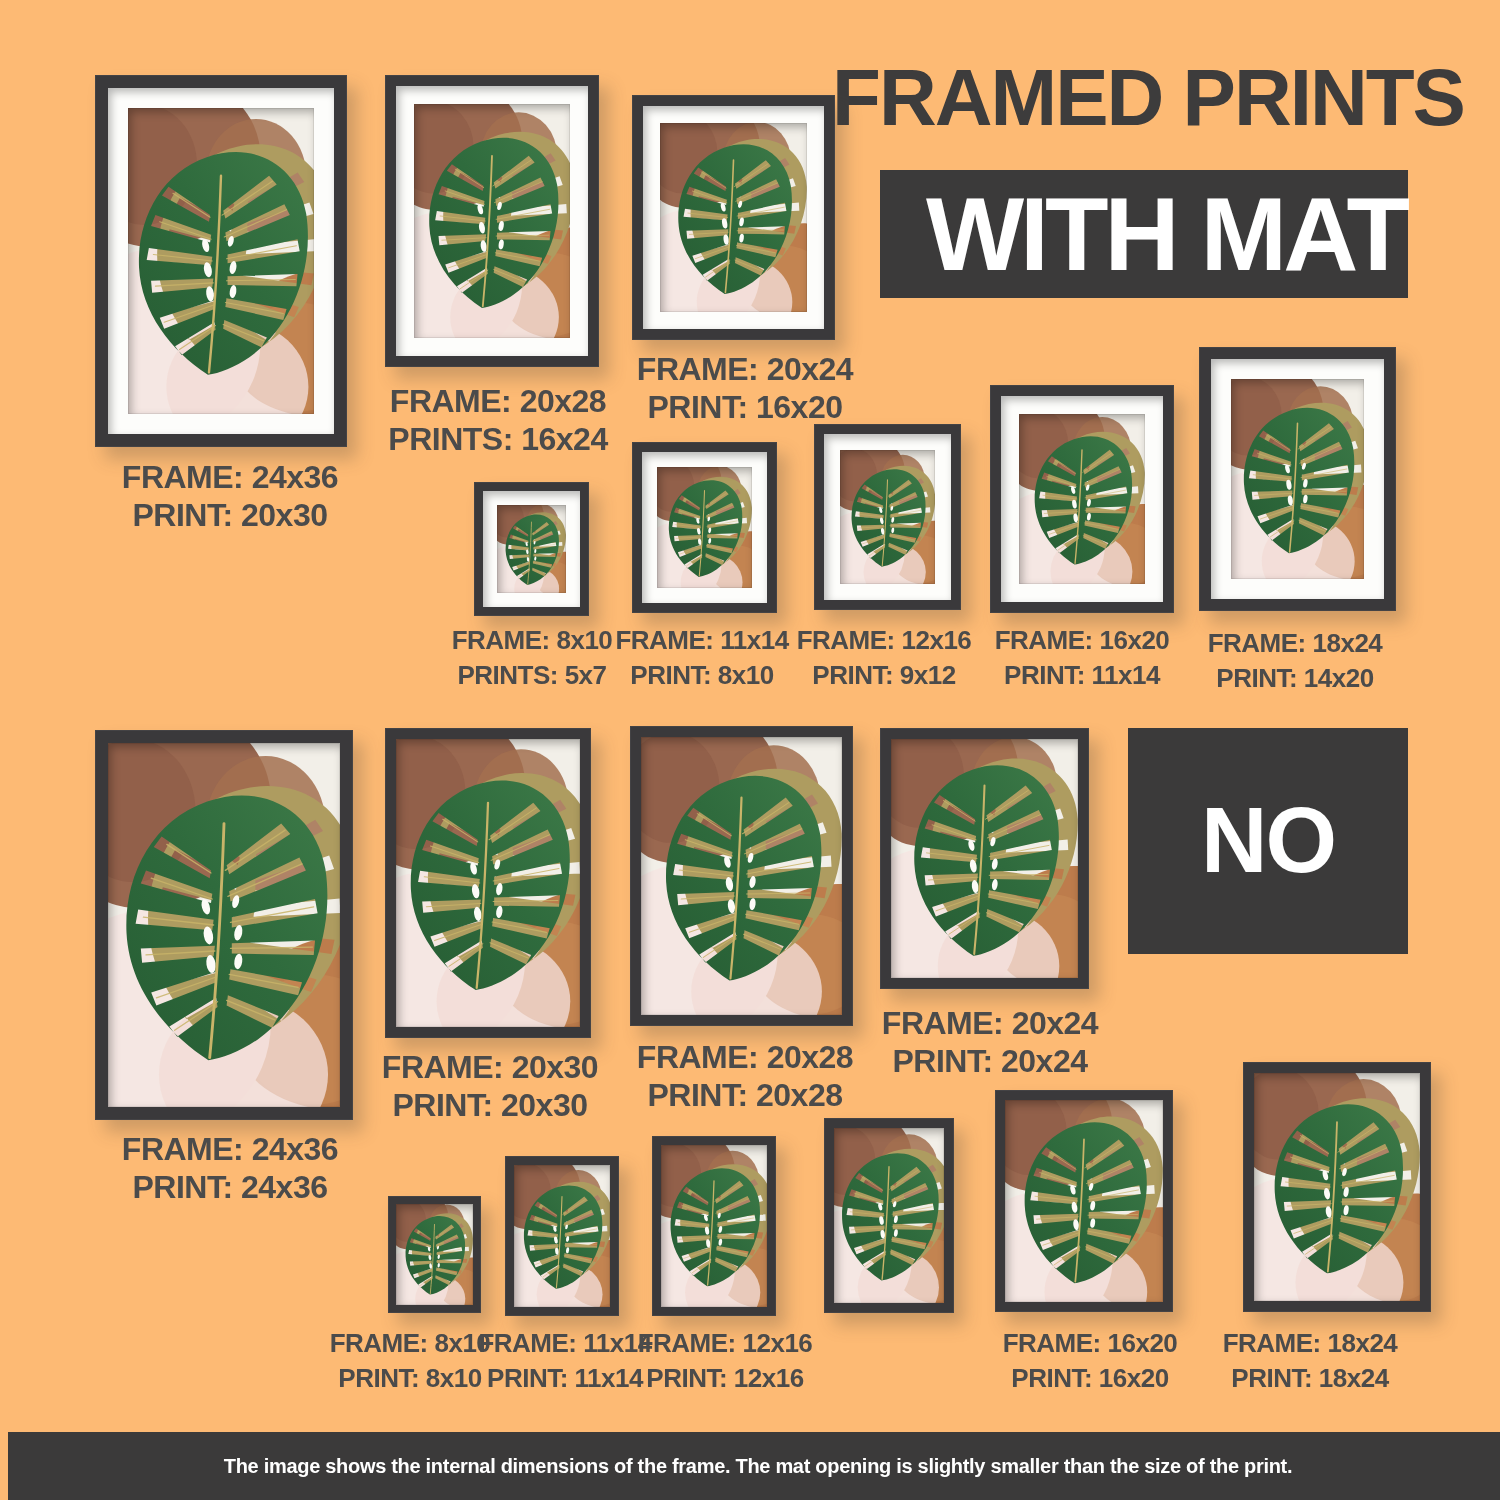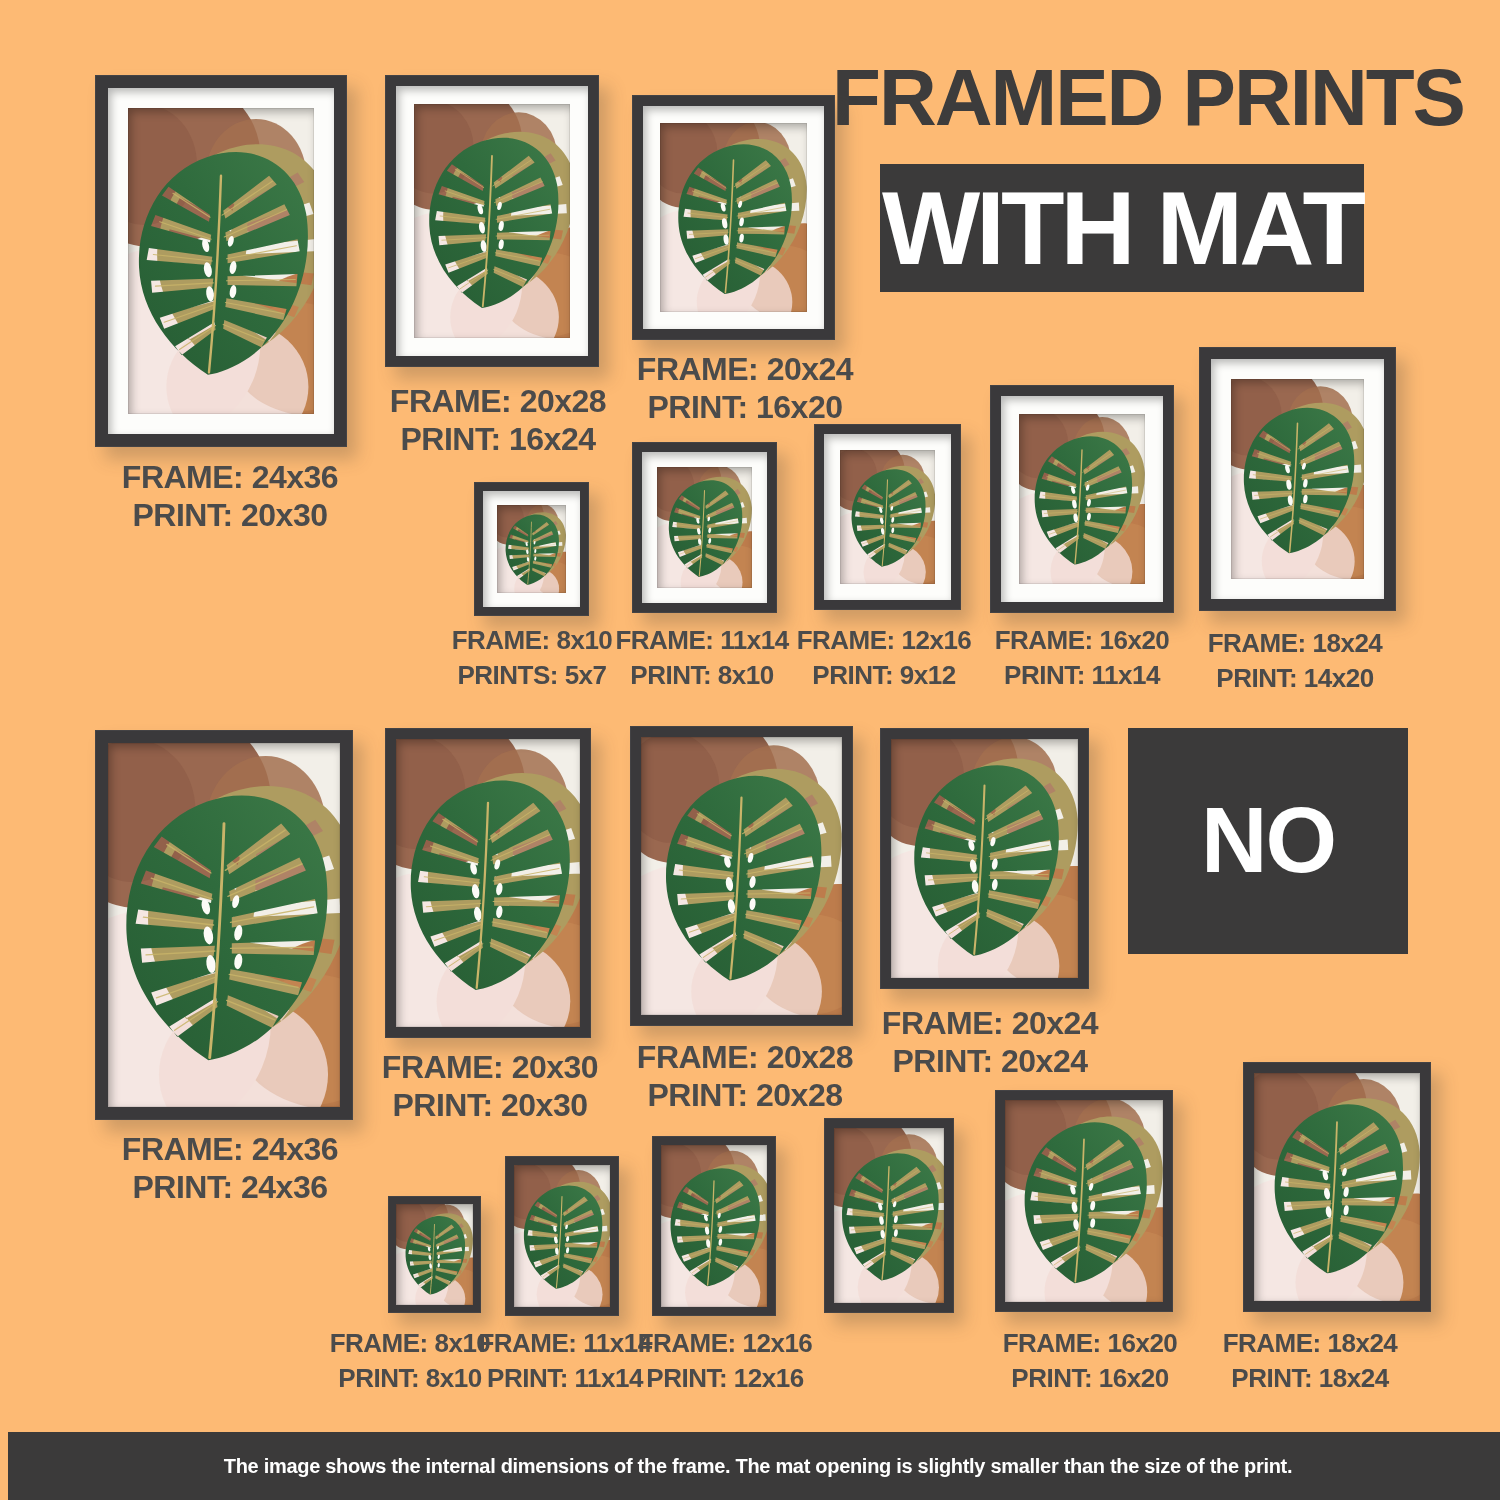--- a/index.html
+++ b/index.html
@@ -1,22 +1,22 @@
 <!DOCTYPE html>
 <html><head>
 <meta charset="utf-8">
 <style>
   html,body{margin:0;padding:0;background:#efedea;}
   .canvas{position:relative;width:1500px;height:1500px;background:#fdba74;overflow:hidden;
           font-family:"Liberation Sans", sans-serif;}
   .title{position:absolute;left:1148px;top:52px;transform:translateX(-50%);
          font-size:80px;font-weight:bold;color:#3d3c3c;letter-spacing:-2px;white-space:nowrap;}
-  .badge-withmat{position:absolute;left:880px;top:164px;width:484px;height:128px;background:#3b3a3a;
+  .badge-withmat{position:absolute;left:880px;top:170px;width:484px;height:128px;background:#3b3a3a;
          color:#ffffff;display:flex;align-items:center;justify-content:center;
-         font-size:104px;font-weight:bold;letter-spacing:-4px;white-space:nowrap;}
+         font-size:104px;font-weight:bold;letter-spacing:-4px;white-space:nowrap;padding-left:44px;}
   .badge-nomat{position:absolute;left:1128px;top:728px;width:280px;height:226px;background:#3b3a3a;
          color:#ffffff;display:flex;flex-direction:row;align-items:center;justify-content:center;
          font-size:92px;font-weight:bold;line-height:0.95;letter-spacing:-2px;}
   .frame{position:absolute;background:#3a393b;
          box-shadow:10px 12px 16px rgba(70,62,55,0.25), inset 0 0 0 1px rgba(255,255,255,0.05);}
   .frame .mat{position:absolute;inset:var(--bw);background:#fdfdfb;}
   .frame .mat::after{content:"";position:absolute;inset:0;
          box-shadow:inset 3px 4px 9px rgba(0,0,0,0.28);pointer-events:none;}
   .artwin{position:absolute;overflow:hidden;}
   .frame .mat .artwin{inset:var(--mw);}
@@ -174,21 +174,21 @@
     </div>
       </div>
   </div>
 
   <div class="label label-lg" style="left:230px;top:458px;">
     <div>FRAME: 24x36</div>
     <div>PRINT: 20x30</div>
   </div>
   <div class="label label-lg" style="left:498px;top:382px;">
     <div>FRAME: 20x28</div>
-    <div>PRINT: 16x24</div>
+    <div>PRINTS: 16x24</div>
   </div>
   <div class="label label-lg" style="left:745px;top:350px;">
     <div>FRAME: 20x24</div>
     <div>PRINT: 16x20</div>
   </div>
   <div class="label label-sm" style="left:532px;top:623px;">
     <div>FRAME: 8x10</div>
     <div>PRINTS: 5x7</div>
   </div>
   <div class="label label-sm" style="left:702px;top:623px;">

